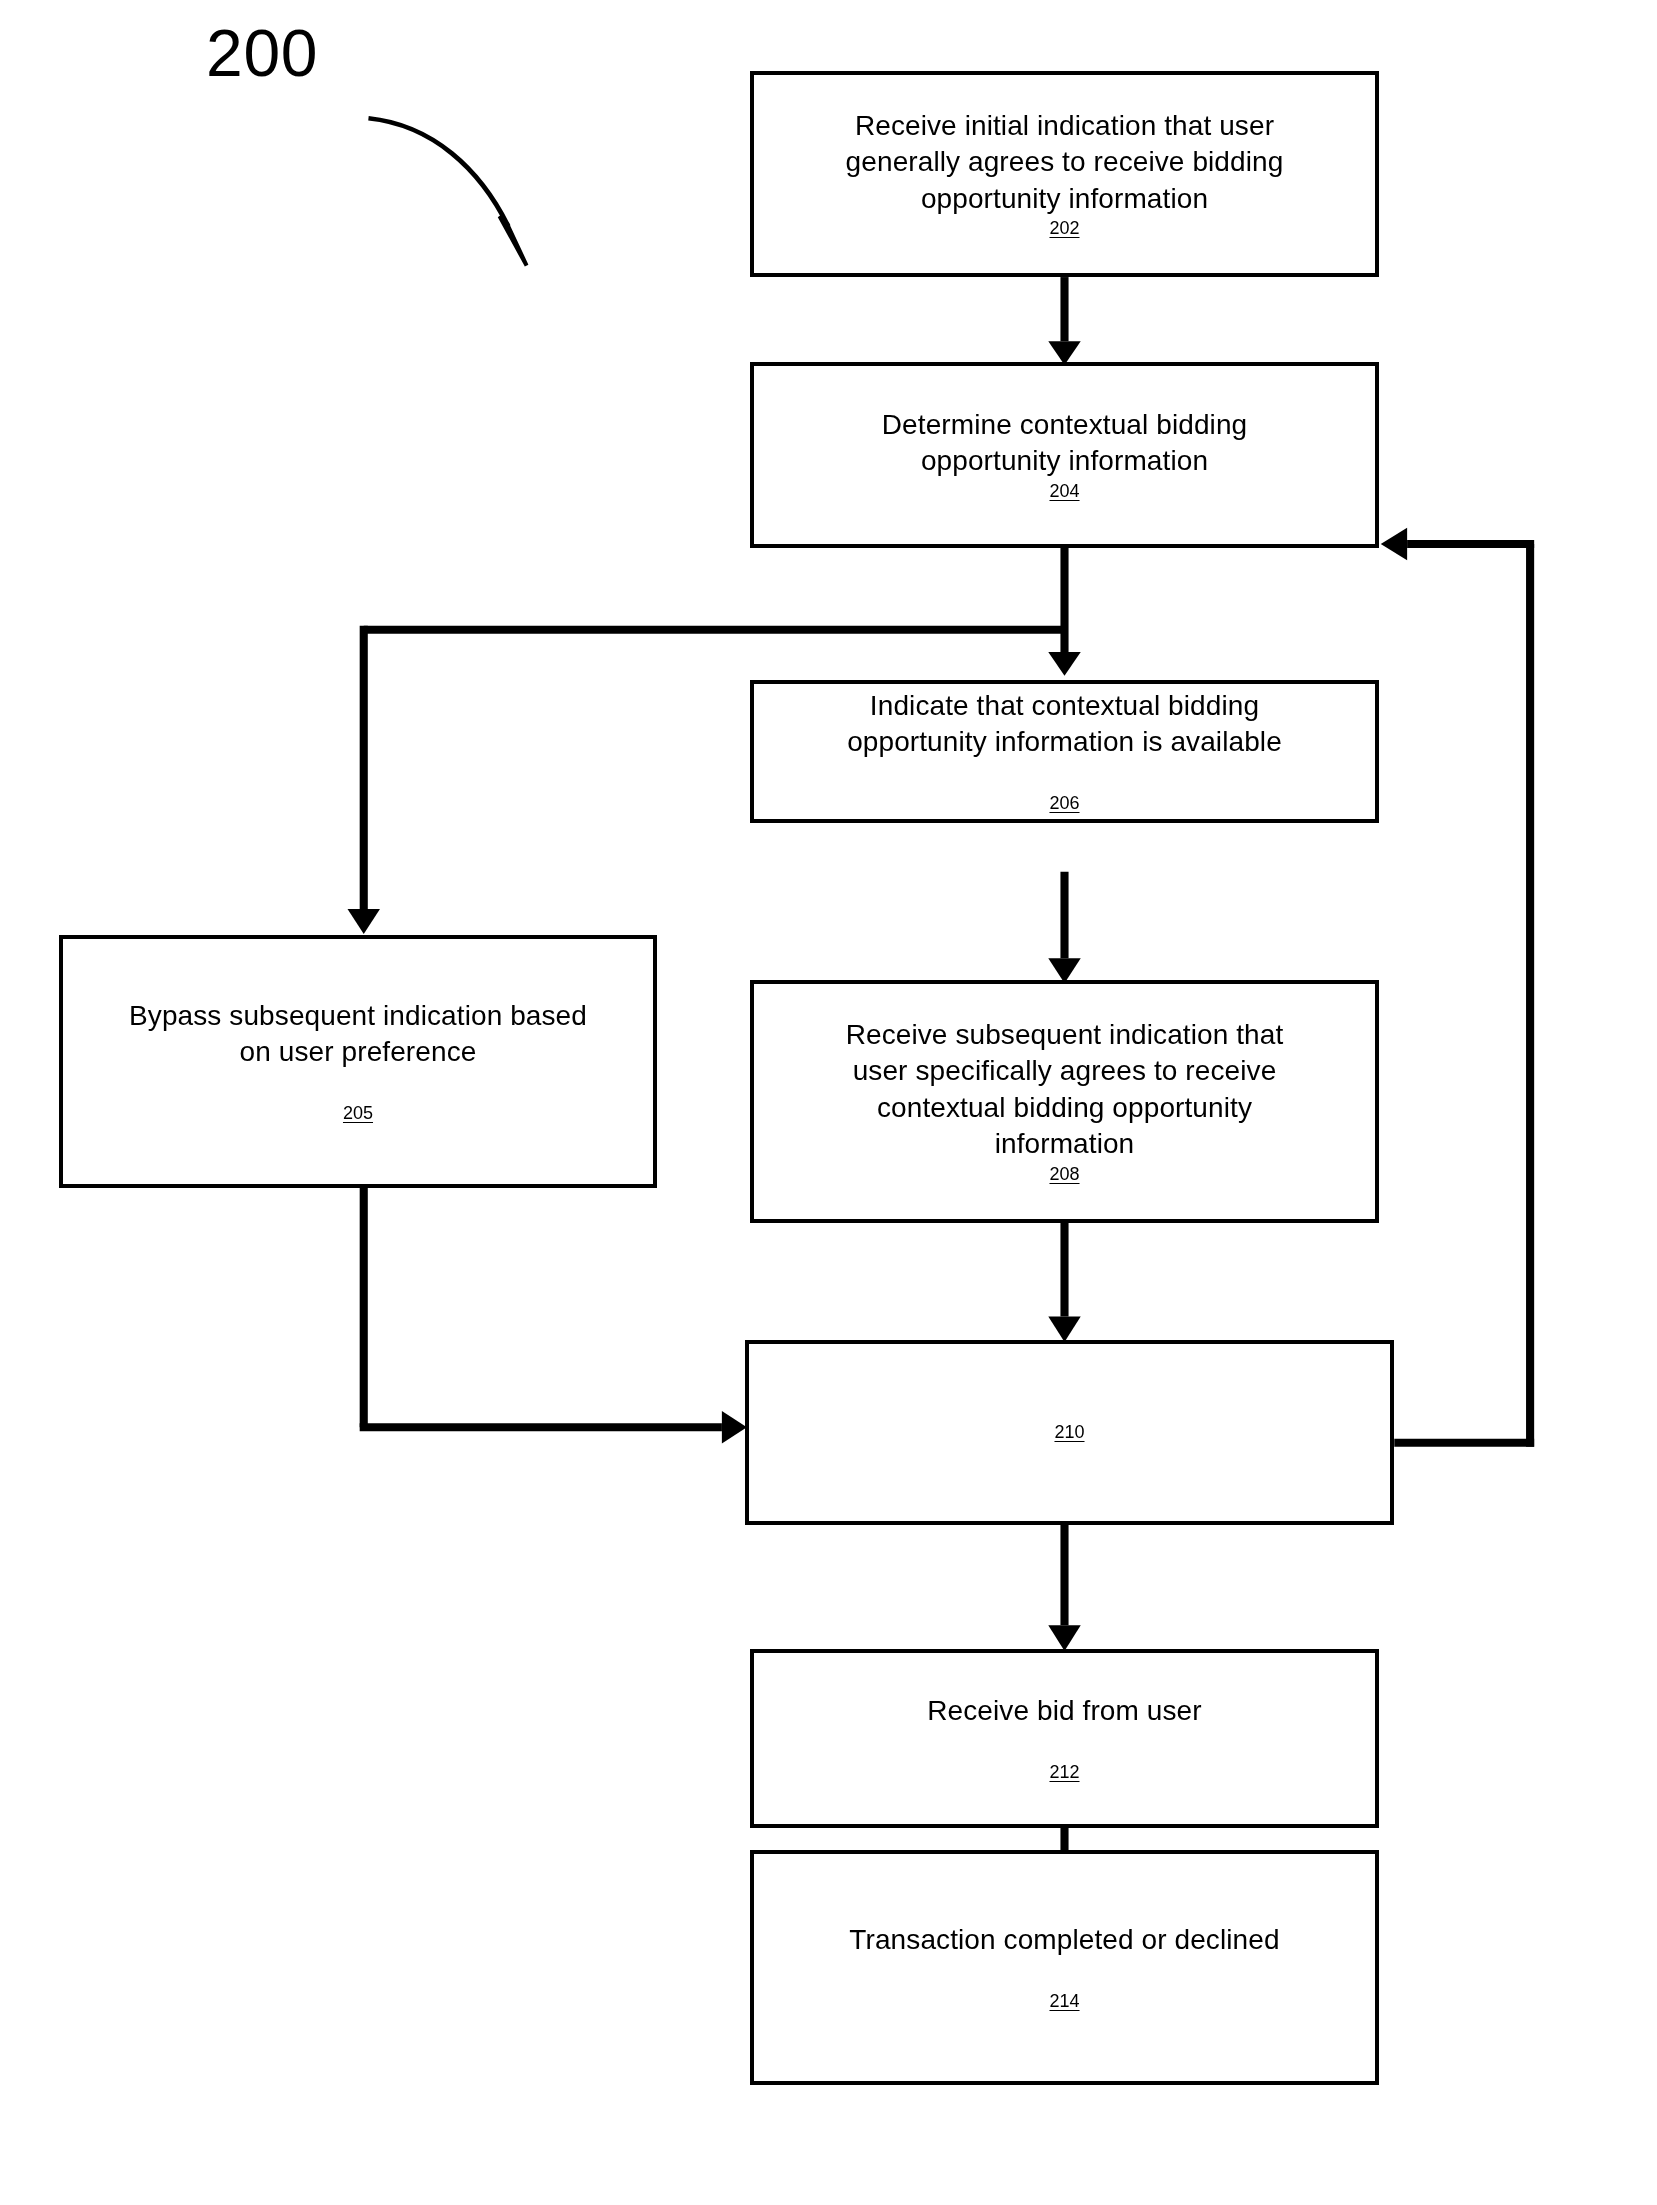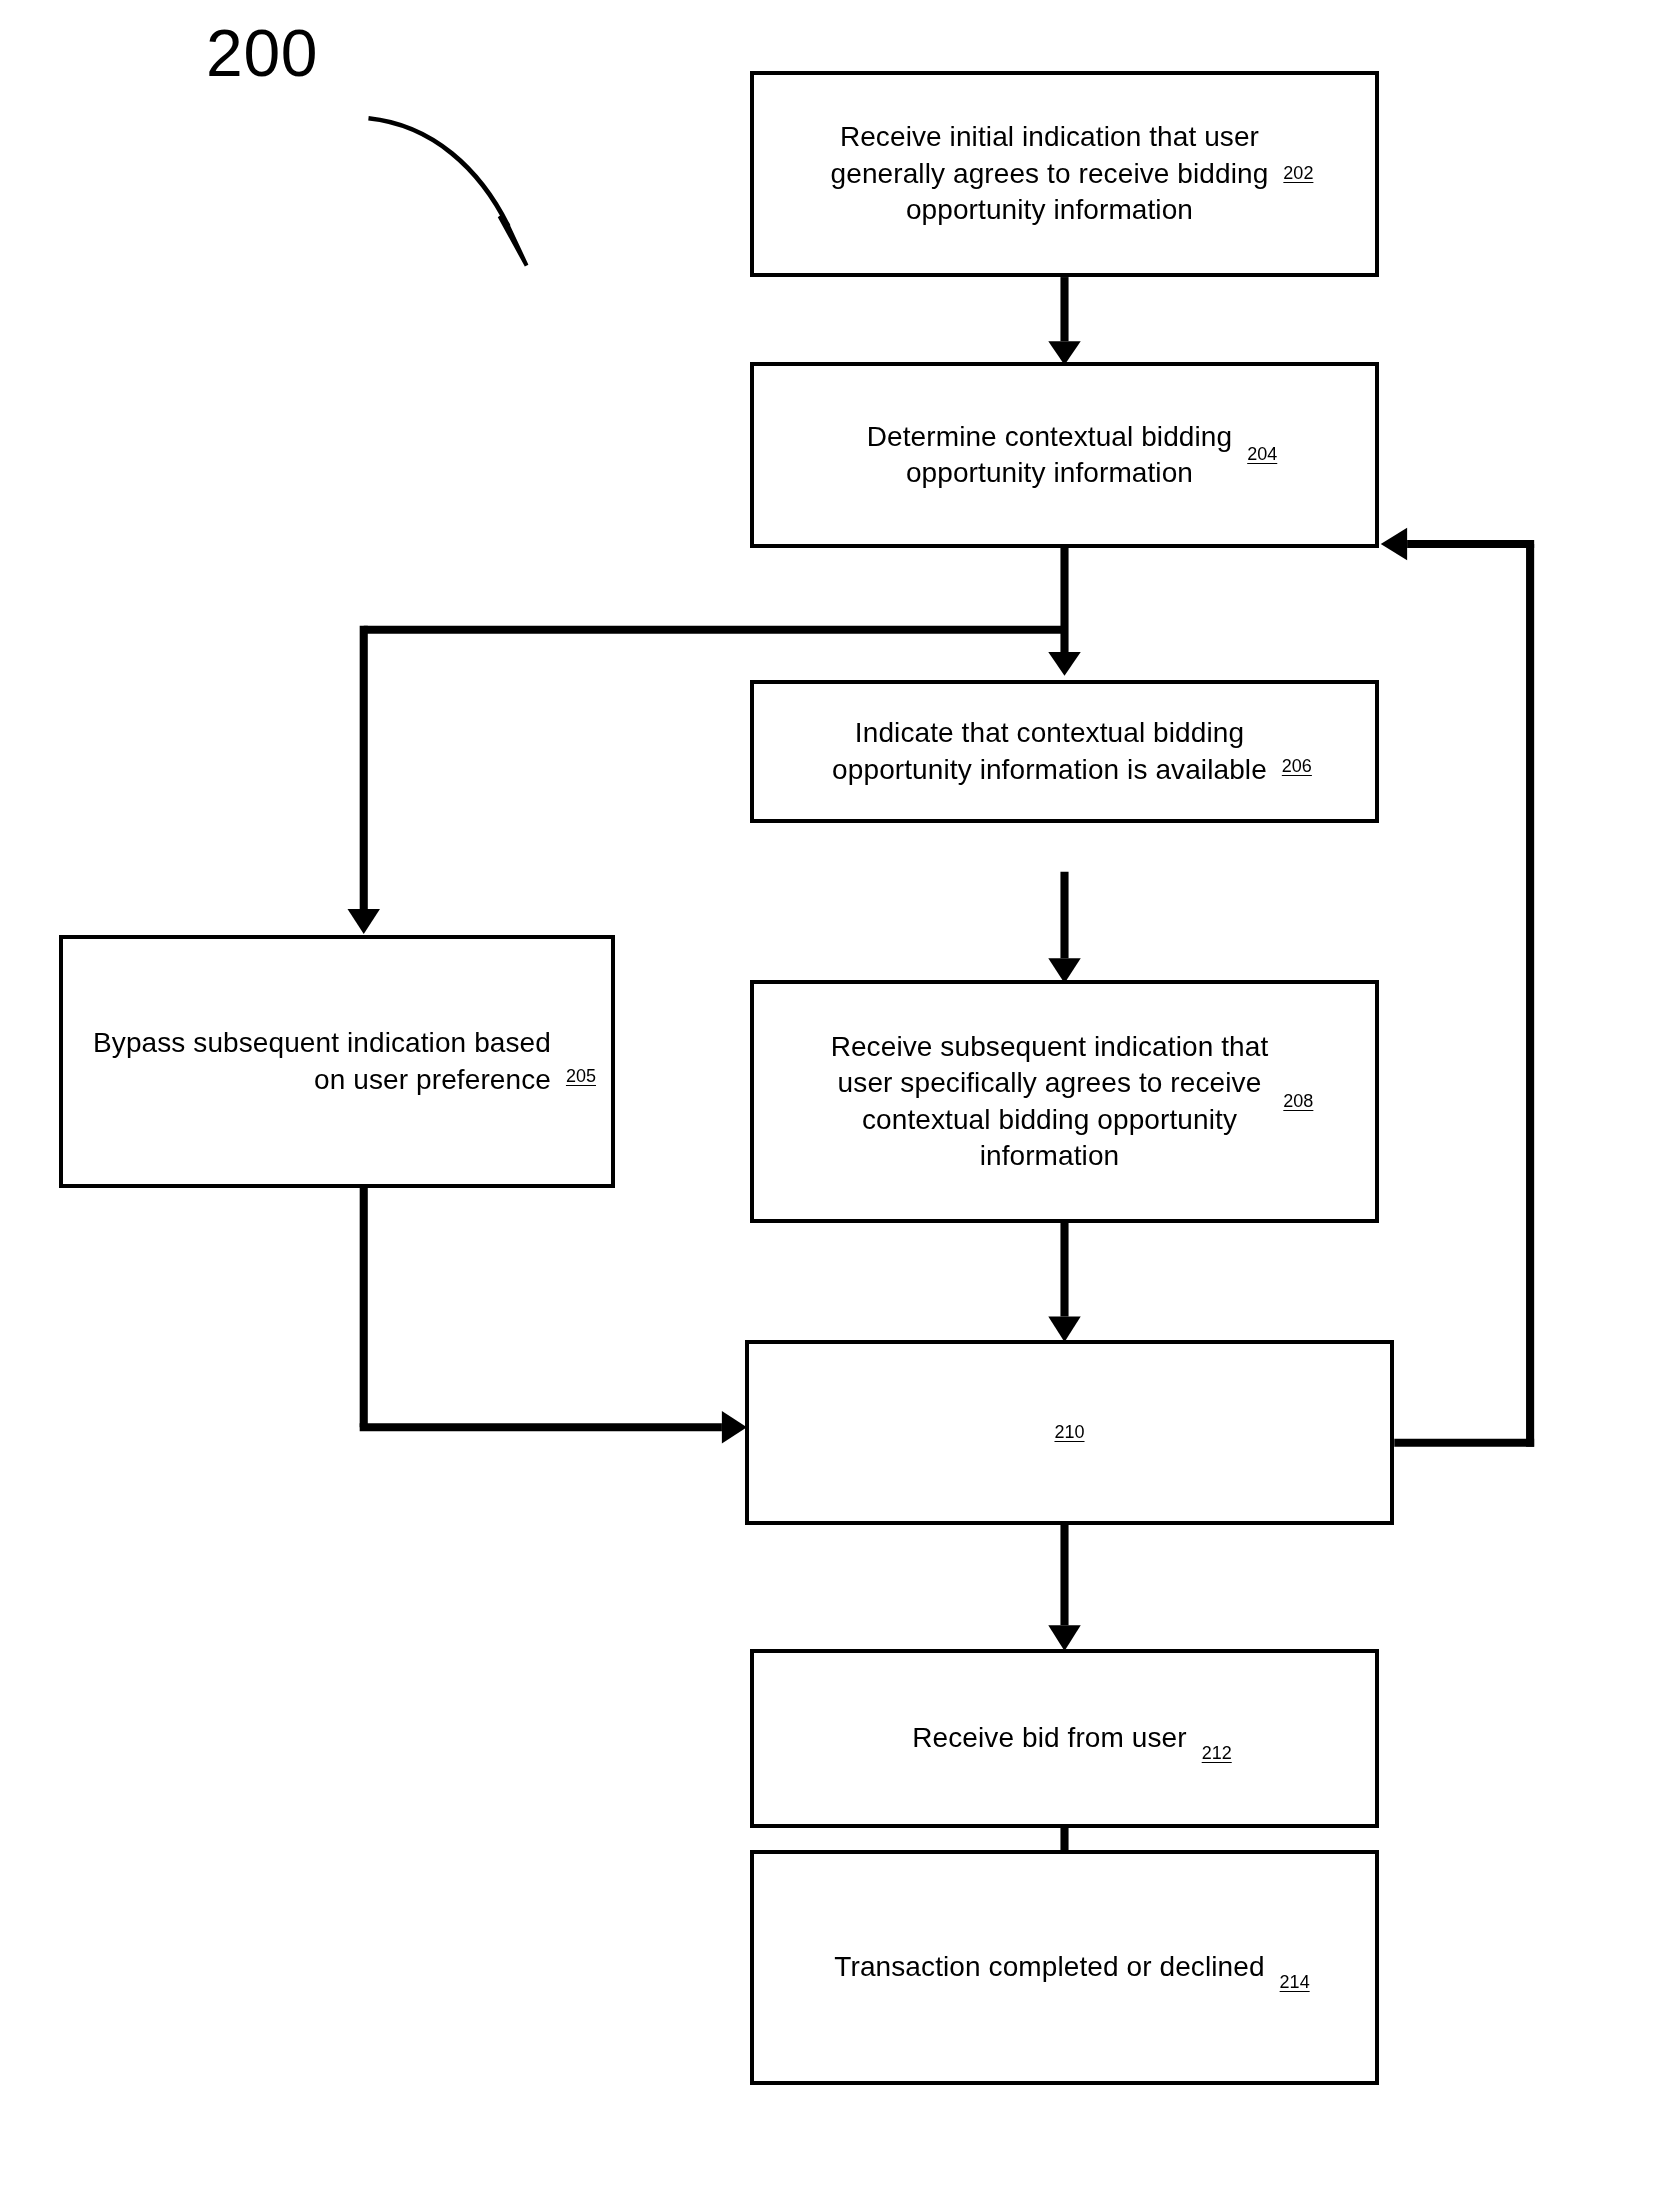--- a/index.html
+++ b/index.html
@@ -18,21 +18,21 @@
     background: #ffffff;
     overflow: hidden;
     padding-left: 19px;
   }
   .node {
     position: absolute;
     box-sizing: border-box;
     border: 4.7px solid #000000;
     background: #ffffff;
     display: flex;
-    flex-direction: row;
+    flex-direction: column;
     align-items: center;
     justify-content: center;
     text-align: center;
     z-index: 5;
   }
   .node .label {
     font-size: 28px;
     line-height: 1.30;
     letter-spacing: 0.1px;
     white-space: pre-line;
@@ -141,21 +141,21 @@
 opportunity information</div>
     <div class="ref">204</div>
   </div>
 
   <div class="node" style="left:750px; top:672px; width:629px; height:143px;margin-top:8px;">
     <div class="label">Indicate that contextual bidding
 opportunity information is available</div>
     <div class="ref gap">206</div>
   </div>
 
-  <div class="node" style="left:59px; top:935px; width:556px; height:253px;text-align:right;">
+  <div class="node" style="left:59px; top:935px; width:598px; height:253px;">
     <div class="label">Bypass subsequent indication based
 on user preference</div>
     <div class="ref gap">205</div>
   </div>
 
   <div class="node" style="left:750px; top:980px; width:629px; height:243px;">
     <div class="label">Receive subsequent indication that
 user specifically agrees to receive
 contextual bidding opportunity
 information</div>

